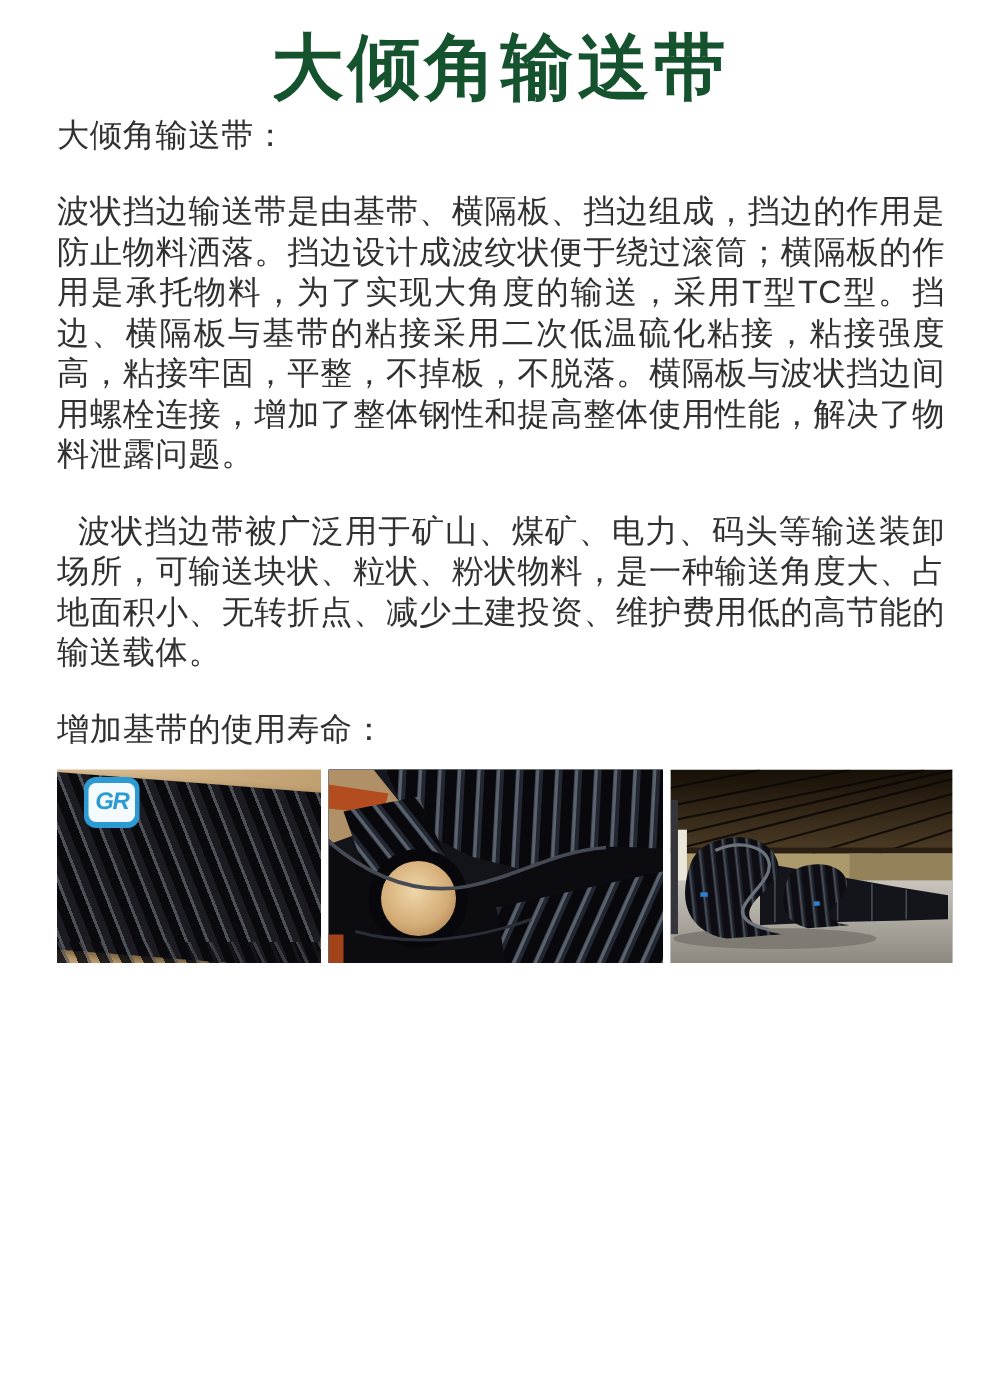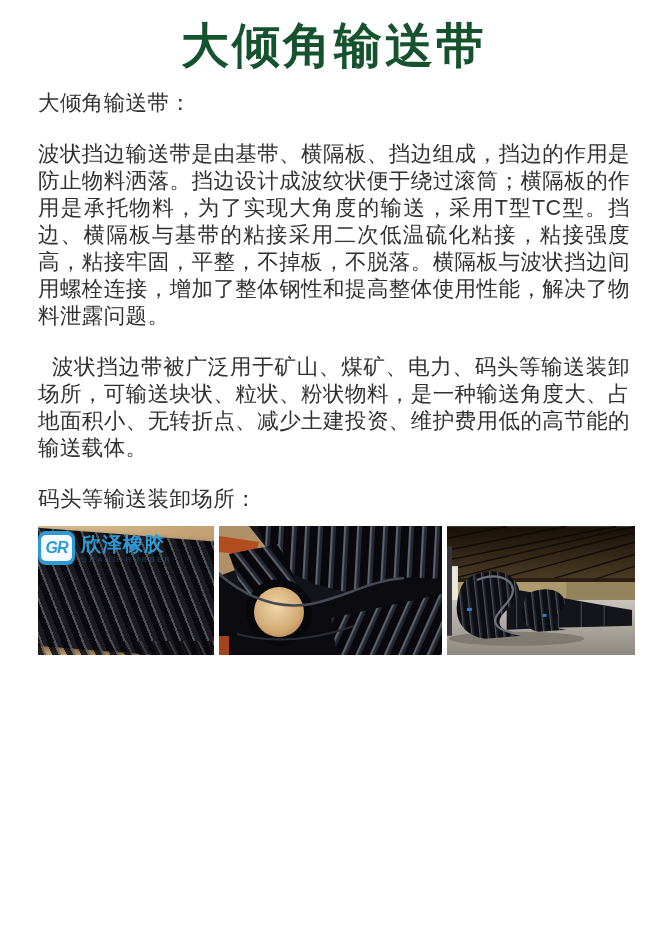--- a/index.html
+++ b/index.html
@@ -18,21 +18,21 @@
   }
 
   .block {
     margin:24px 0 0;
     font-size:21.5px; line-height:27px;
     letter-spacing:0.4px;
     color:#313131;
     text-align:justify;
     word-break:break-all;
   }
-  .block.first { margin-top:16px; }
+  .block.first { margin-top:3px; }
   .block.indented { text-indent:14px; }
 
   
   .photos { display:flex; gap:5px; margin-top:13px; height:129px; }
   .photo { position:relative; overflow:hidden; flex:none; height:129px; }
 
   
   .photo-stack { width:176px; background:linear-gradient(135deg,#dcc196 0%,#c6a678 45%,#b08e5c 100%); }
   .ridge-block {
     position:absolute; left:-8px; top:1px; width:192px; height:118px;
@@ -41,21 +41,21 @@
       #0a0a0e 0px,#0a0a0e 6px,
       #4e5058 6px,#4e5058 8px,
       #1b1b21 8px,#1b1b21 13px);
     box-shadow:0 3px 6px rgba(40,25,5,.5);
   }
   .ridge-tips {
     position:absolute; left:0; bottom:0; width:100%; height:14px;
     background:repeating-linear-gradient(64deg,
       rgba(10,10,14,.85) 0 6px, rgba(78,80,88,.6) 6px 8px, rgba(27,27,33,.0) 8px 13px);
   }
-  .brand-logo { position:absolute; left:0; top:5px; display:flex; align-items:flex-end; }
+  .brand-logo { position:absolute; left:18px; top:5px; display:flex; align-items:flex-start; }
   .logo-badge {
     width:37px; height:34px; border-radius:8px; background:#2d9ad3;
     padding:4px 3px; flex:none;
   }
   .logo-badge-inner {
     width:100%; height:100%; background:#f4fbff; border-radius:5px;
     display:flex; align-items:center; justify-content:center;
     color:#2d9ad3; font-weight:bold; font-style:italic; font-size:16px; letter-spacing:-1px;
   }
   .logo-text { margin-left:6px; padding-top:2px; }
@@ -70,34 +70,30 @@
 </head>
 <body>
 
 <div class="doc">
 
   <h1 class="page-title">大倾角输送带</h1>
 
   <p class="block first">大倾角输送带：</p>
   <p class="block">波状挡边输送带是由基带、横隔板、挡边组成，挡边的作用是防止物料洒落。挡边设计成波纹状便于绕过滚筒；横隔板的作用是承托物料，为了实现大角度的输送，采用T型TC型。挡边、横隔板与基带的粘接采用二次低温硫化粘接，粘接强度高，粘接牢固，平整，不掉板，不脱落。横隔板与波状挡边间用螺栓连接，增加了整体钢性和提高整体使用性能，解决了物料泄露问题。</p>
   <p class="block indented">波状挡边带被广泛用于矿山、煤矿、电力、码头等输送装卸场所，可输送块状、粒状、粉状物料，是一种输送角度大、占地面积小、无转折点、减少土建投资、维护费用低的高节能的输送载体。</p>
-  <p class="block">码头等输送装卸场所：</p>
+  <p class="block">增加基带的使用寿命：</p>
 
   <div class="photos">
 
     <div class="photo photo-stack">
       <div class="ridge-block"></div>
       <div class="ridge-tips"></div>
       <div class="brand-logo">
         <div class="logo-badge">
           <div class="logo-badge-inner">GR</div>
-        </div>
-        <div class="logo-text">
-          <div class="logo-cn">欣泽橡胶</div>
-          <div class="logo-en">GRAND RUBBER</div>
         </div>
       </div>
     </div>
 
     <div class="photo photo-loop">
       <svg viewBox="0 0 223 129">
         <defs>
           <pattern id="f2a" width="13" height="13" patternUnits="userSpaceOnUse" patternTransform="rotate(3)">
             <rect width="13" height="13" fill="#08080d"></rect>
             <rect x="8" width="2.5" height="13" fill="#5a626e"></rect>

